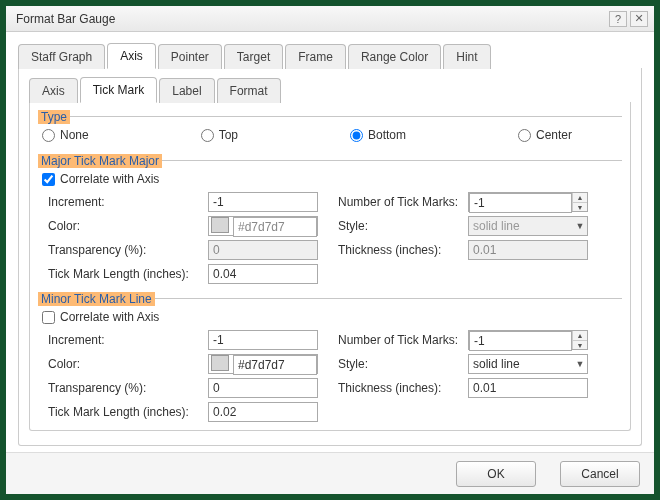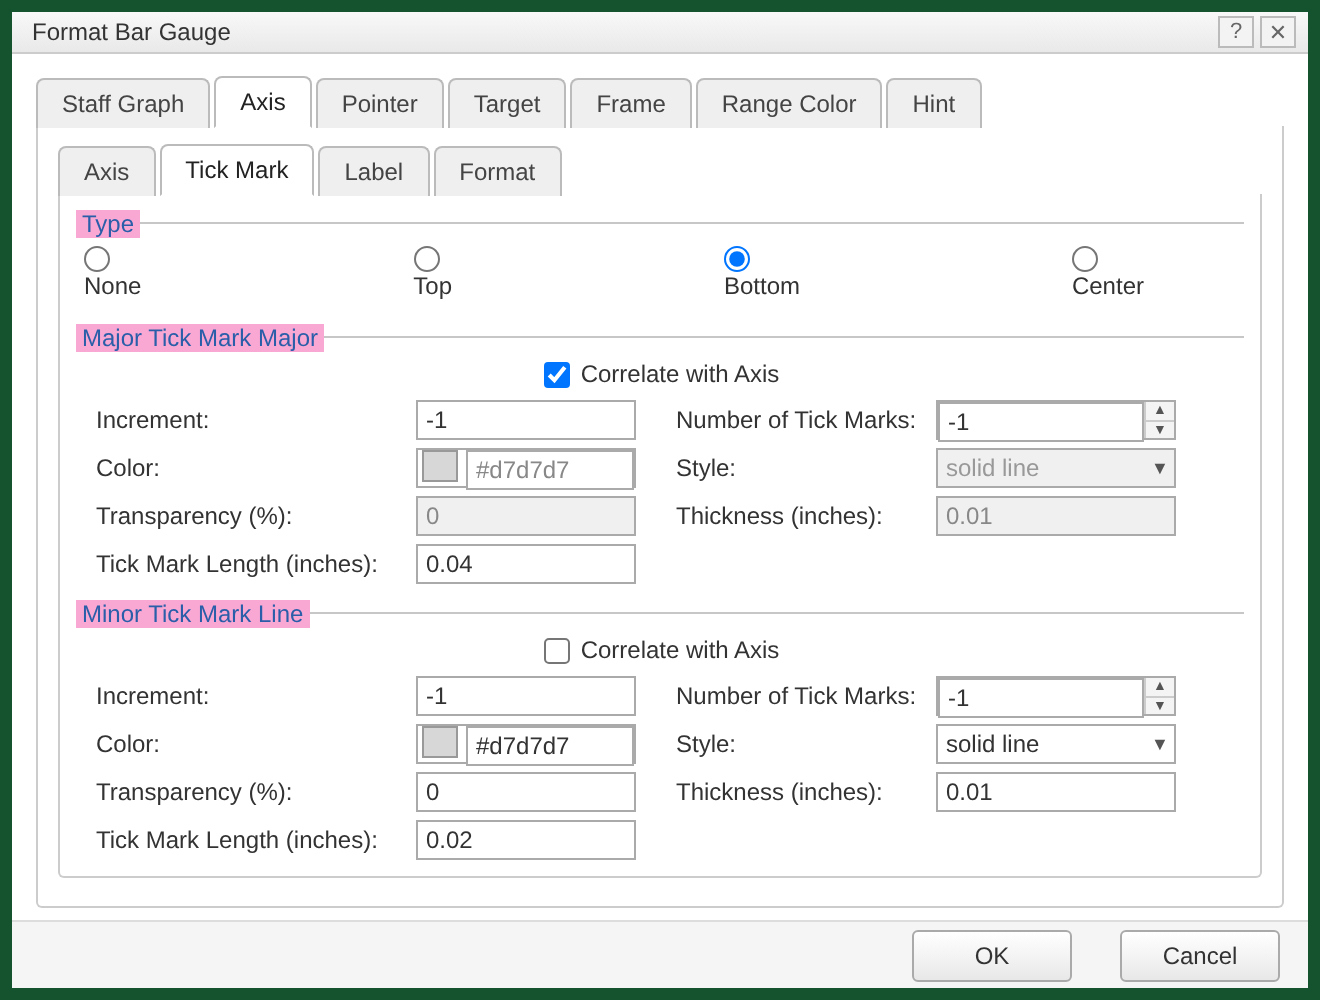--- a/index.html
+++ b/index.html
@@ -92,43 +92,41 @@
   }
   
   .group {
     margin-bottom: 8px;
     position: relative;
   }
   .group .legend {
     color: #2a5ea8;
     font-size: 12px;
     padding: 0 3px;
-    background: #f9a8d4;
+    background: #fdba74;
     display: inline-block;
     position: relative;
     top: 0;
   }
   .group .legend-line {
     height: 1px;
     background: #c7c7c7;
     margin-top: -8px;
     margin-bottom: 8px;
   }
   .row {
     display: flex;
     align-items: center;
     margin: 0;
-    justify-content: center;
   }
   .radio-row { padding: 3px 2px 4px 4px; }
   .radio-opt {
     display: flex;
-    align-items: flex-start;
+    align-items: center;
     margin-right: 10px;
-    flex-direction: column;
   }
   .radio-opt input { margin: 0 5px 0 0; }
   .chk-row { padding: 3px 2px 6px 2px; }
   .chk-row input[type=checkbox] { margin: 0 5px 0 2px; }
   .fields {
     display: grid;
     grid-template-columns: 160px 110px 20px 130px 120px;
     row-gap: 4px;
     align-items: center;
     padding: 0 0 0 10px;

